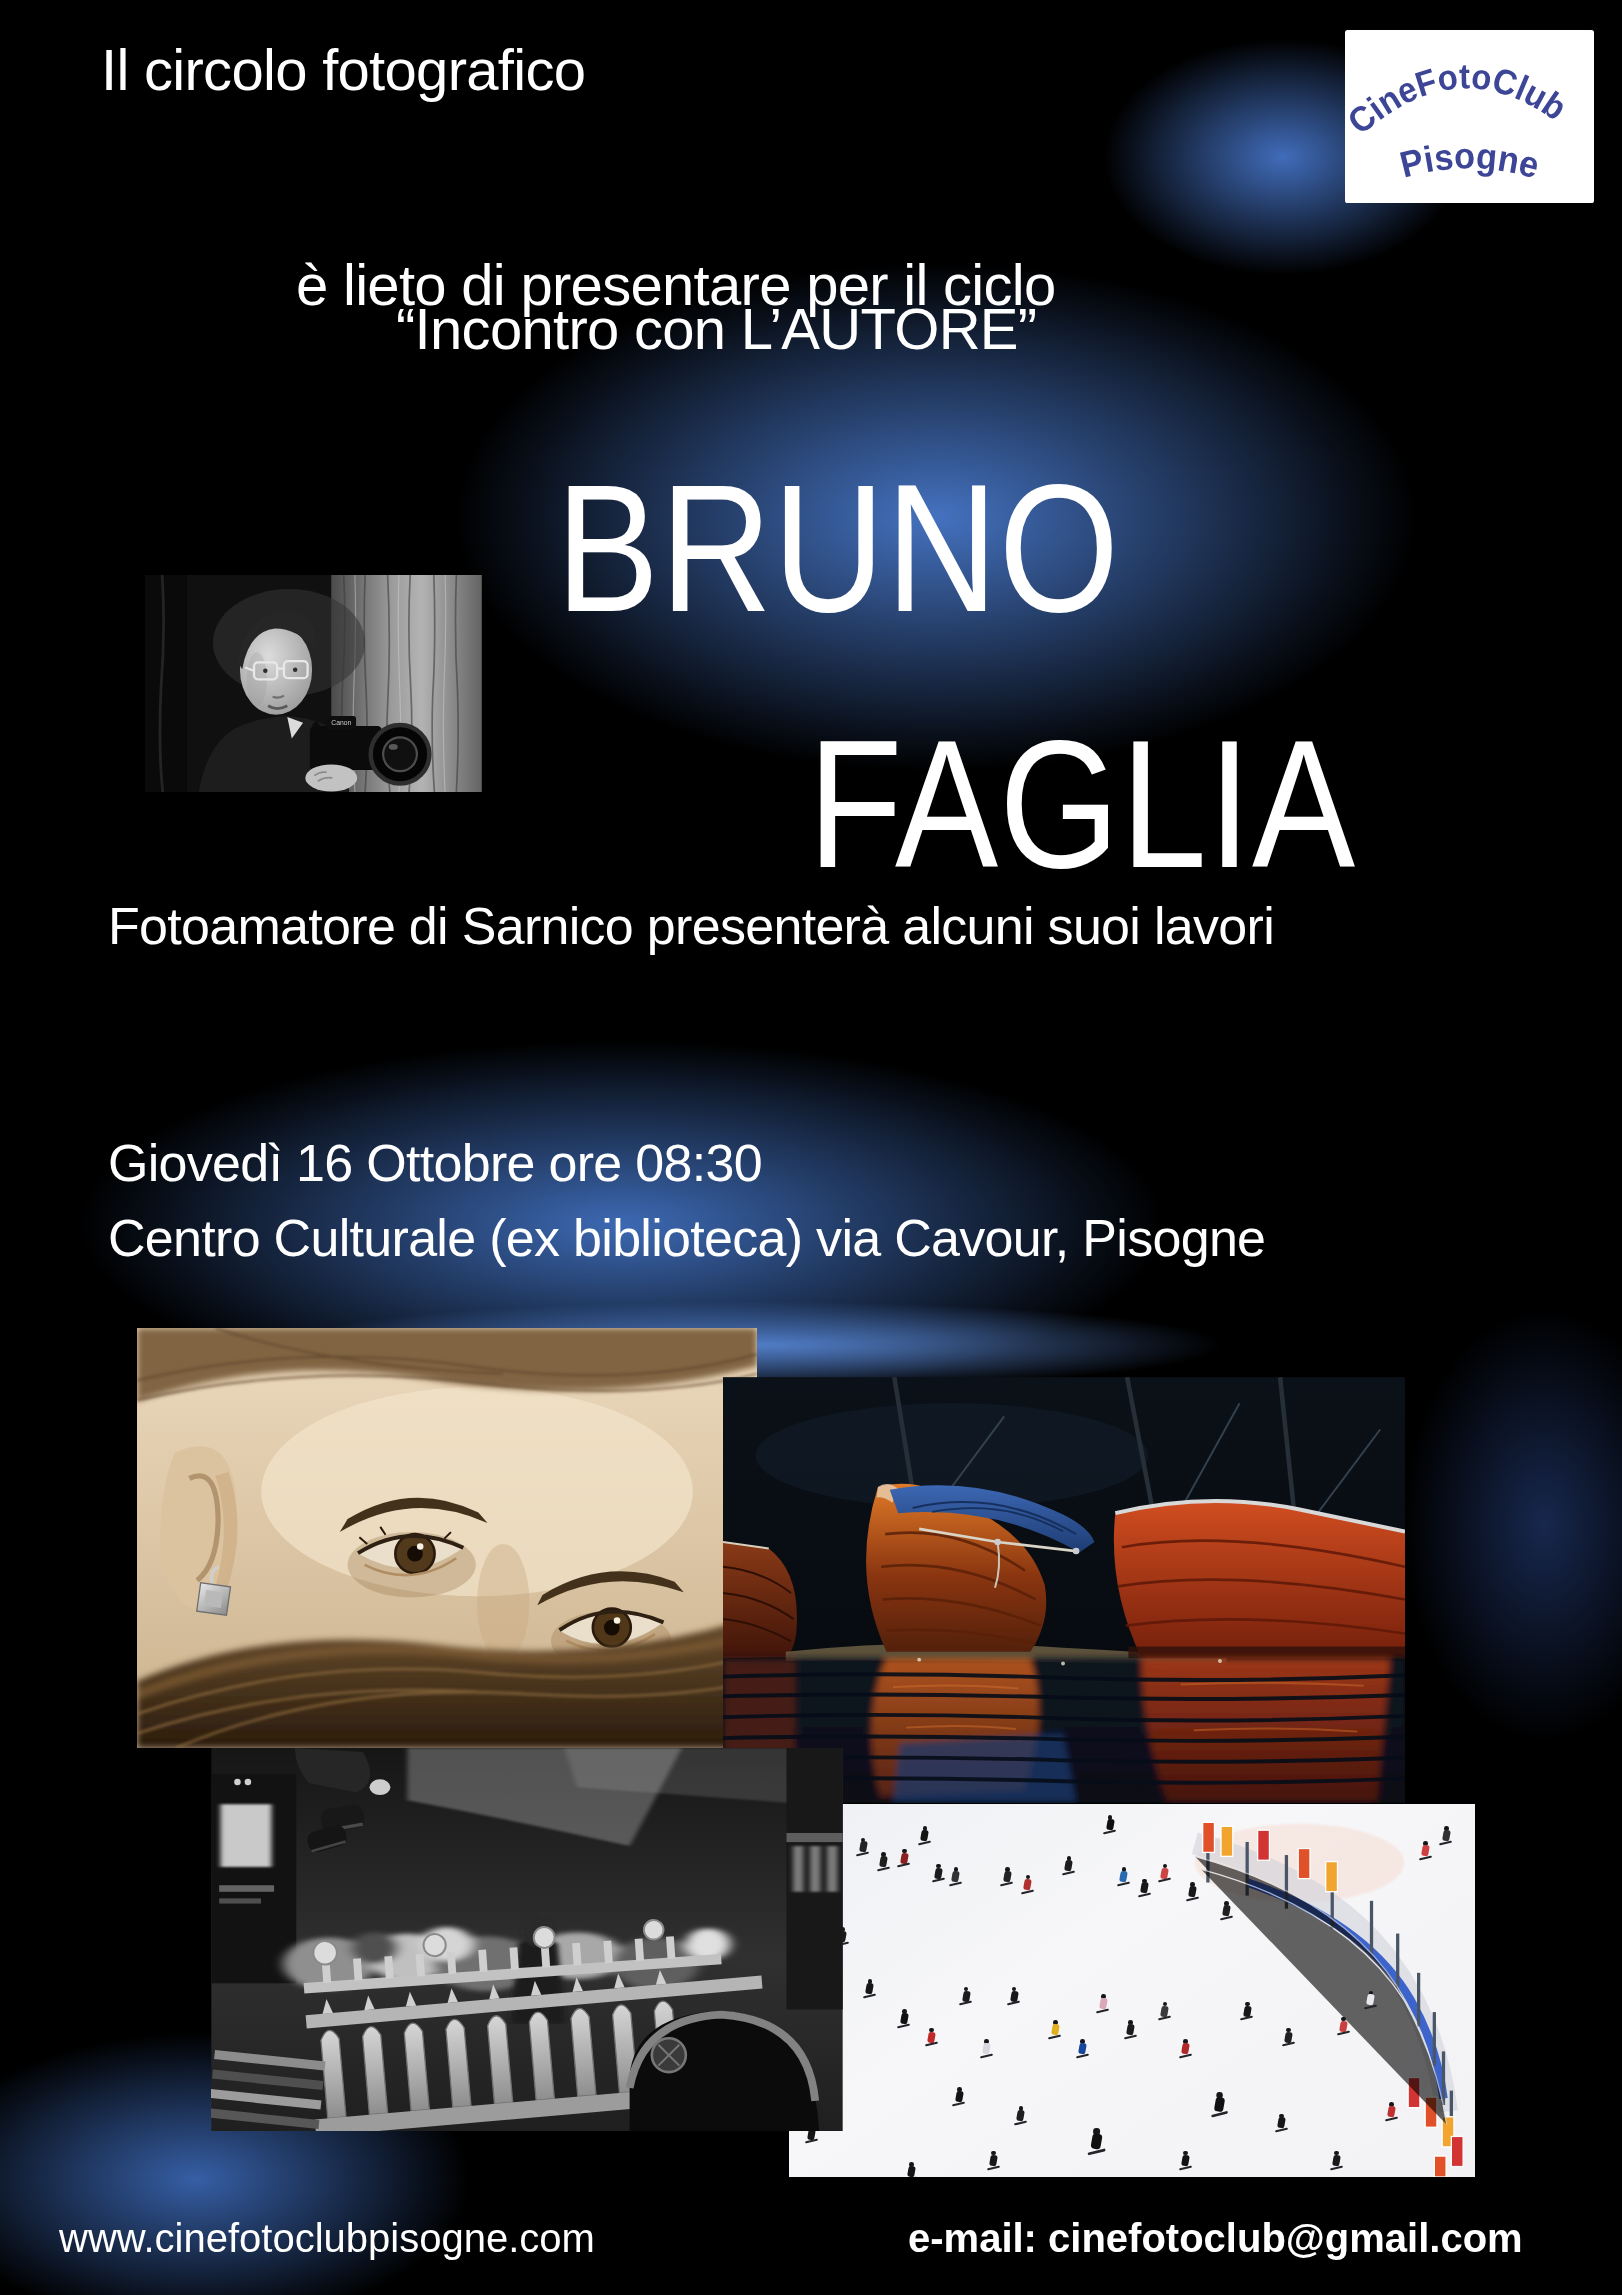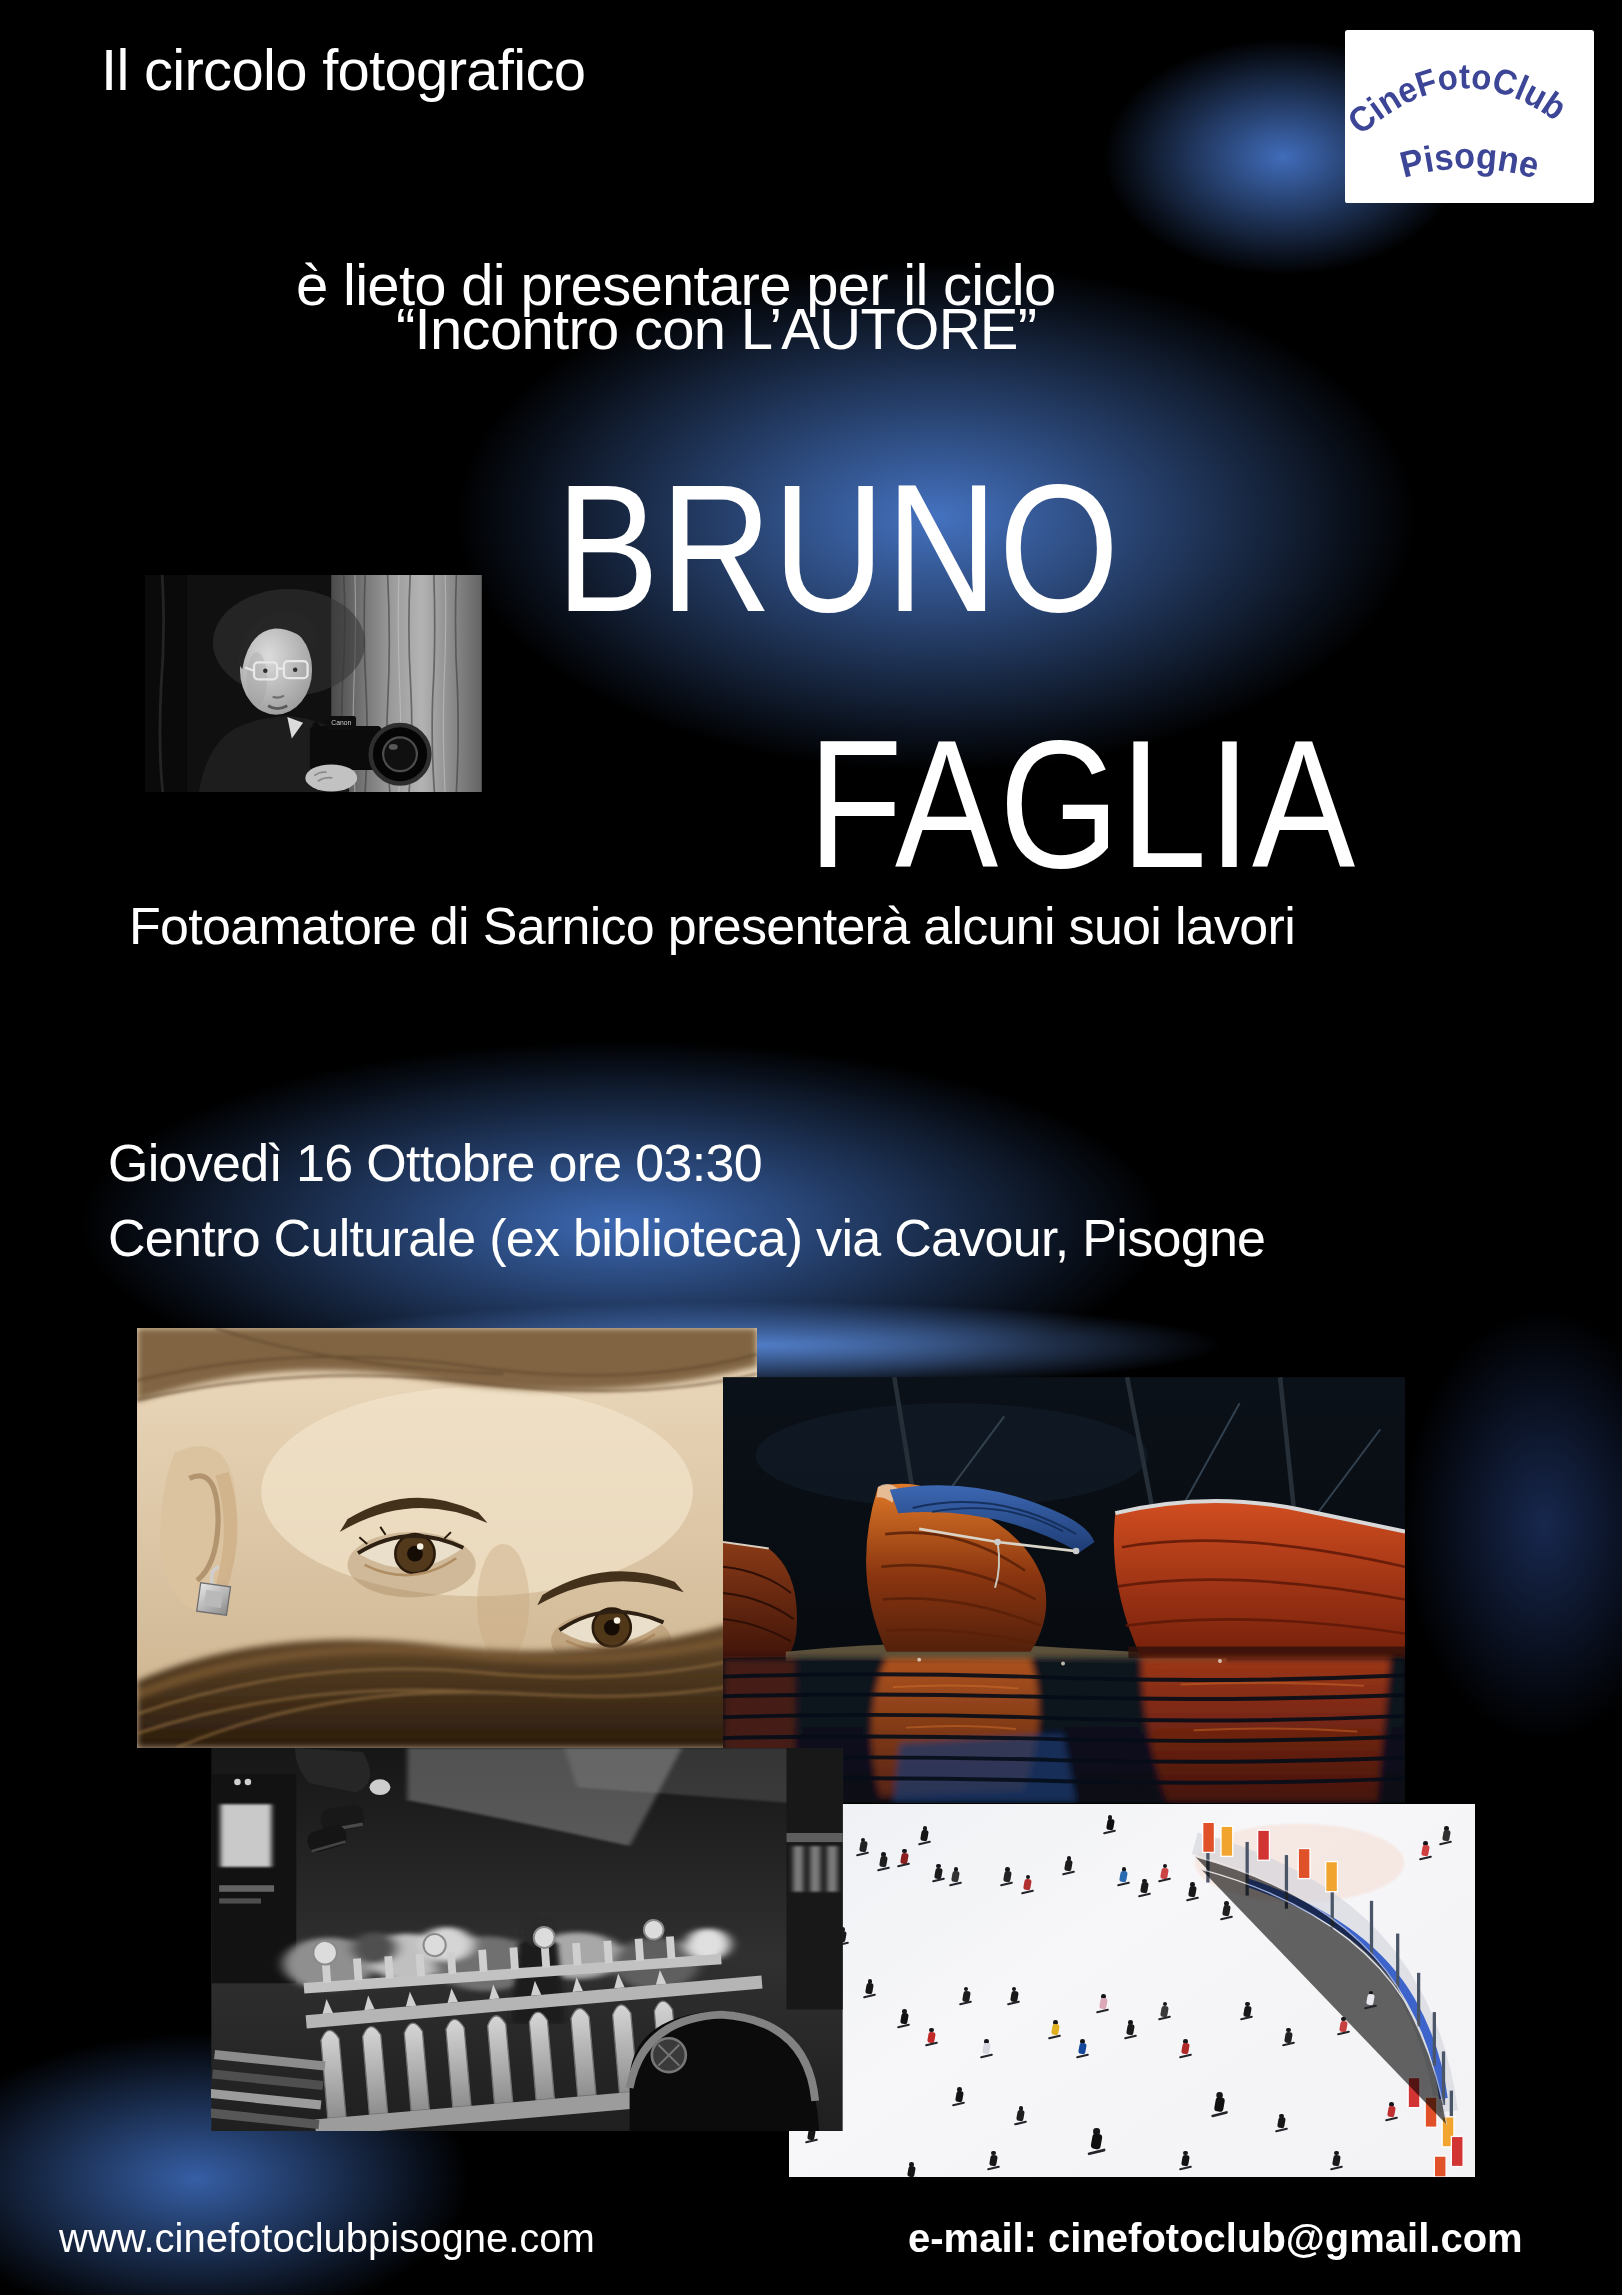--- a/index.html
+++ b/index.html
@@ -41,23 +41,23 @@
 
 <div class="poster">
 
   <div class="txt h" style="left:101px;top:41px;">Il circolo fotografico</div>
   <div class="txt h" style="left:296px;top:213px;margin-top:43px;">è lieto di presentare per il ciclo</div>
   <div class="txt h" style="left:396px;top:300px;text-align:right;">“Incontro con L’AUTORE”</div>
 
   <div class="txt name" style="left:556px;top:457px;">BRUNO</div>
   <div class="txt name" style="left:808px;top:713px;">FAGLIA</div>
 
-  <div class="txt desc" style="left:108px;top:900px;margin-left:21px;">Fotoamatore di Sarnico presenterà alcuni suoi lavori</div>
-
-  <div class="txt event" style="left:108px;top:1137px;">Giovedì 16 Ottobre ore 03:30</div>
+  <div class="txt desc" style="left:108px;top:900px;">Fotoamatore di Sarnico presenterà alcuni suoi lavori</div>
+
+  <div class="txt event" style="left:108px;top:1137px;">Giovedì 16 Ottobre ore 08:30</div>
   <div class="txt event" style="left:108px;top:1212px;">Centro Culturale (ex biblioteca) via Cavour, Pisogne</div>
 
   <div class="txt foot" style="left:59px;top:2218px;">www.cinefotoclubpisogne.com</div>
   <div class="txt foot" style="left:908px;top:2218px;font-weight:bold;">e-mail: cinefotoclub@gmail.com</div>
 
   <div class="logo-box">
     <svg viewBox="0 0 381 264">
       <defs>
         <path id="arc1" d="M 24 162 Q 190 12 358 170"></path>
         <path id="arc2" d="M 90 226 Q 190 196 294 228"></path>

